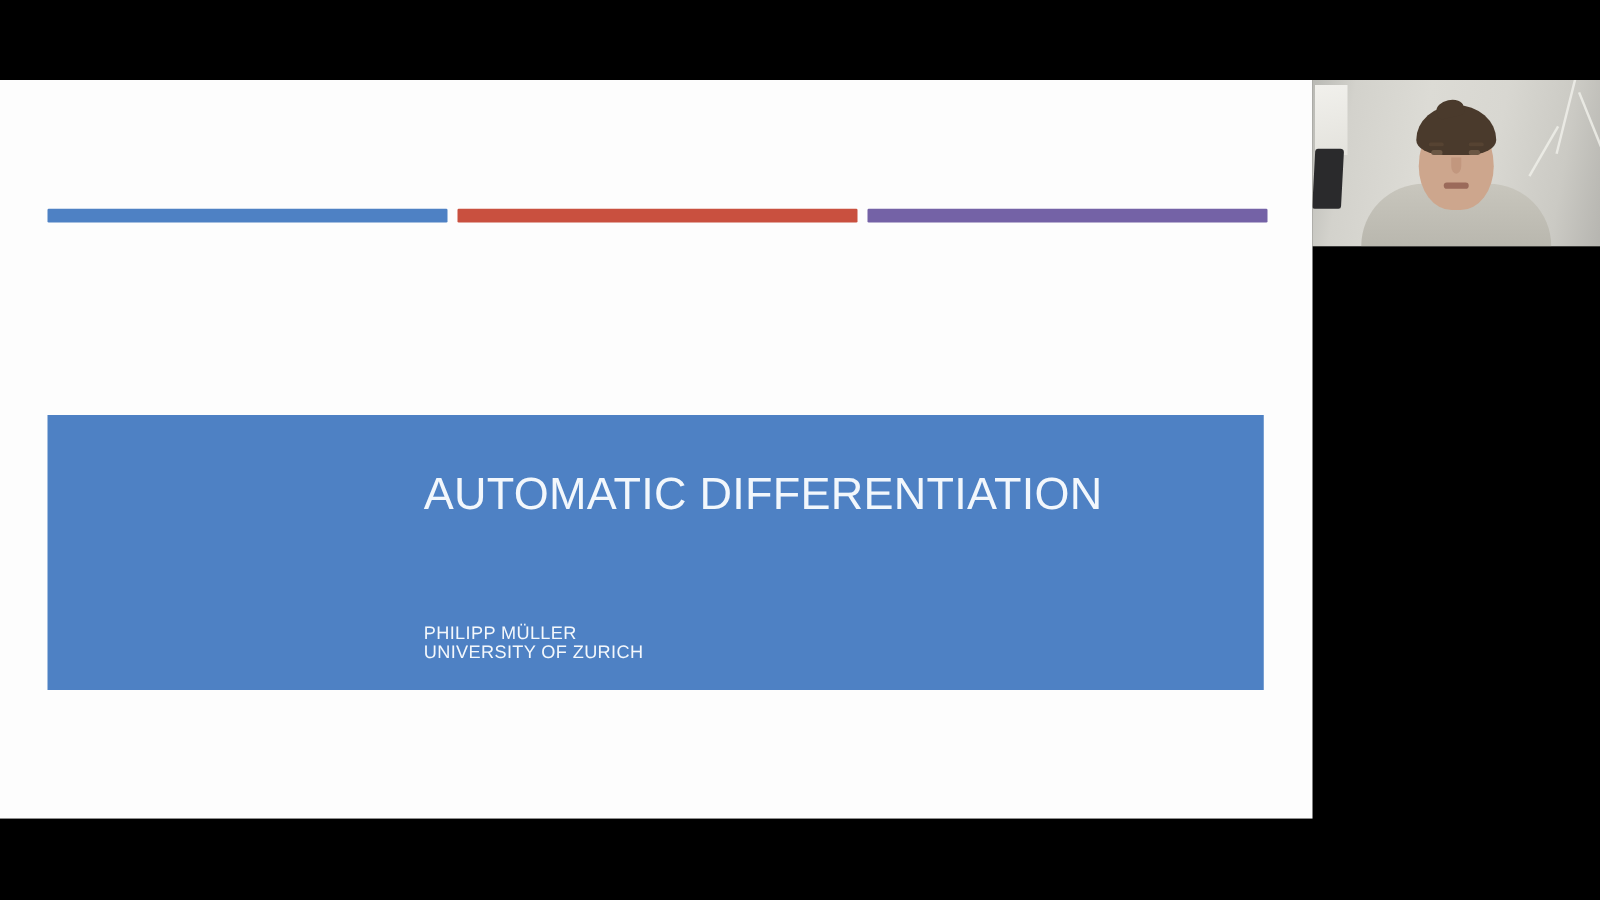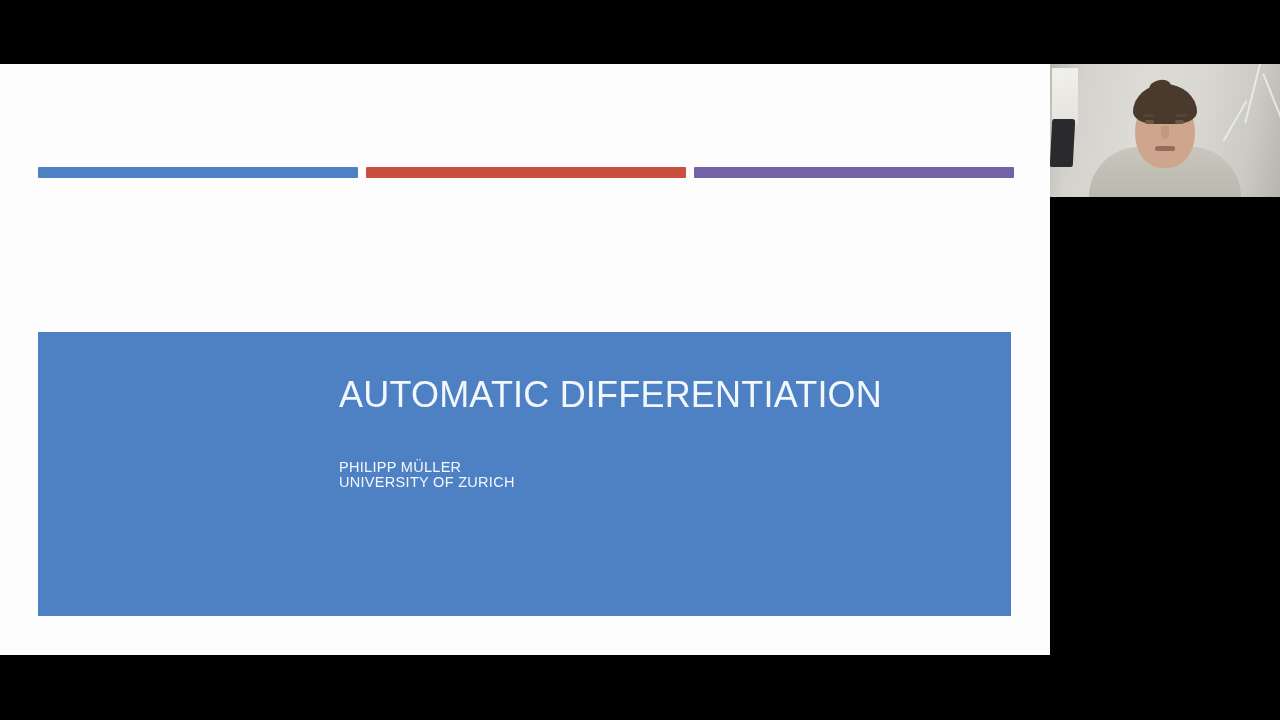--- a/index.html
+++ b/index.html
@@ -50,21 +50,21 @@
   .accent-bar.bar-blue   { left: 38px;  width: 320px; background: #4e81c4; }
   .accent-bar.bar-red    { left: 366px; width: 320px; background: #c9503f; }
   .accent-bar.bar-purple { left: 694px; width: 320px; background: #7462a6; }
 
   
   #title-block {
     position: absolute;
     left: 38px;
     top: 268px;
     width: 973px;
-    height: 284px;
+    height: 220px;
     background: #4e81c4;
   }
 
   .title-inner {
     position: absolute;
     left: 301px;
     top: 0;
     right: 0;
   }
 
@@ -83,20 +83,21 @@
   }
 
   .subtitle-line {
     position: absolute;
     left: 0;
     font-size: 14.5px;
     font-weight: 400;
     letter-spacing: 0.3px;
     color: #f4f8fc;
     white-space: nowrap;
+    margin-top: 40px;
   }
   .subtitle-presenter    { top: 127px; }
   .subtitle-affiliation  { top: 142px; }
 
   
   #webcam {
     position: absolute;
     left: 1050px;
     top: 64px;
     width: 230px;

